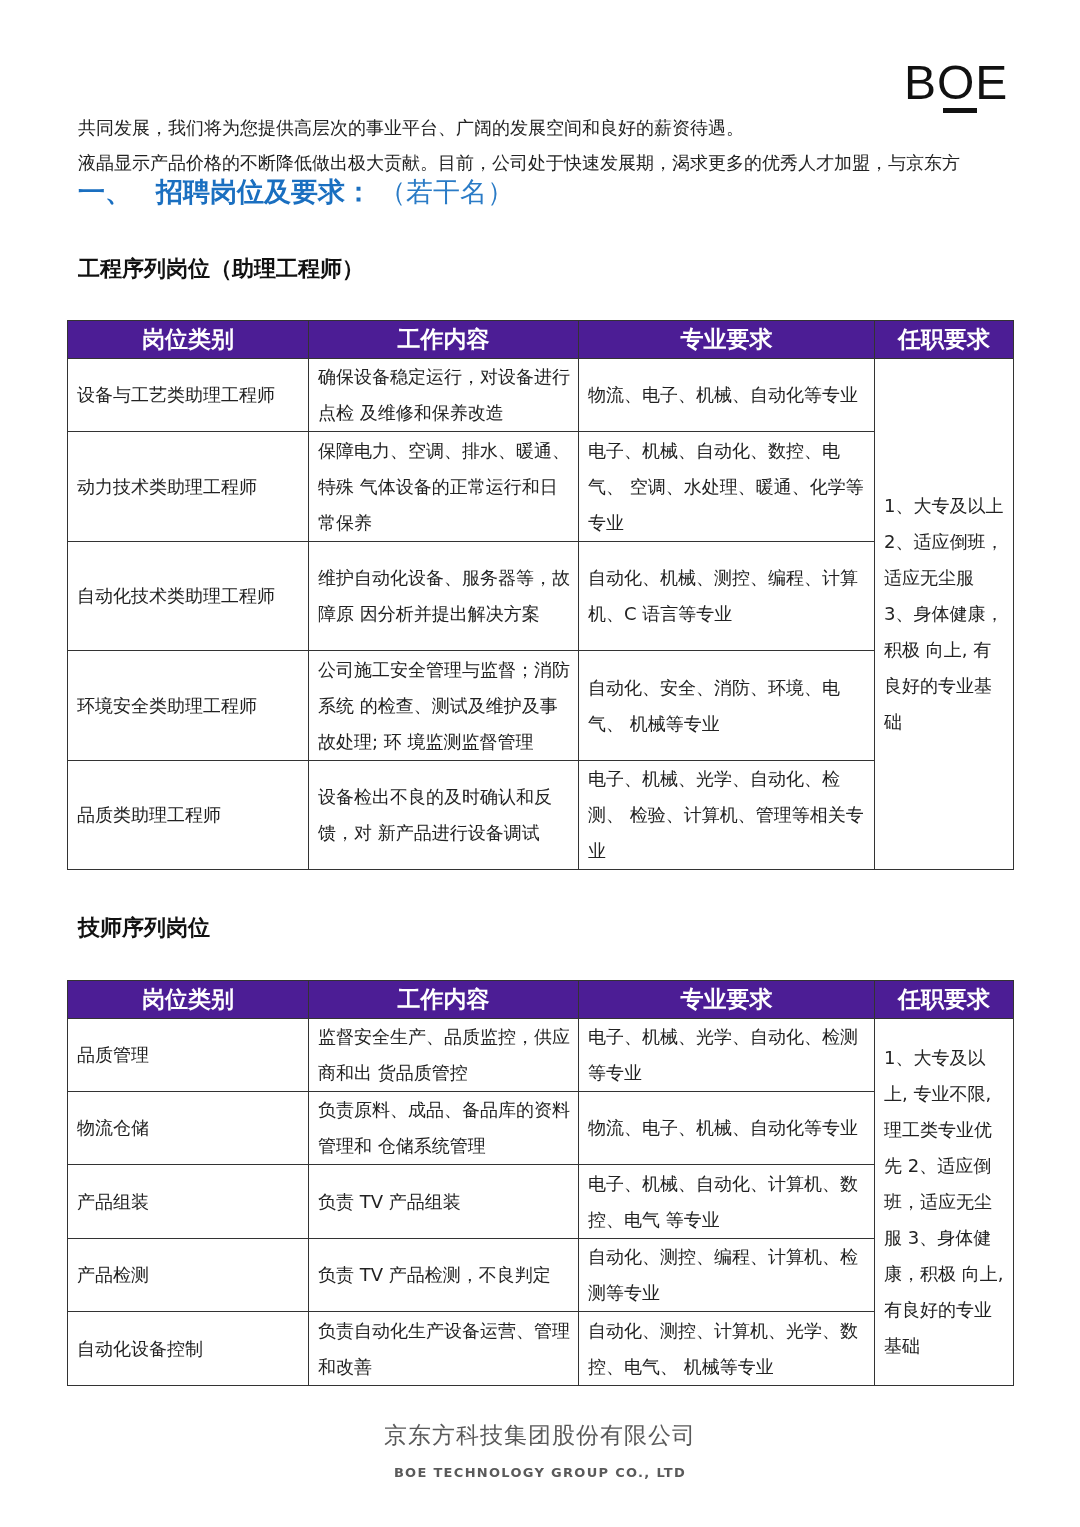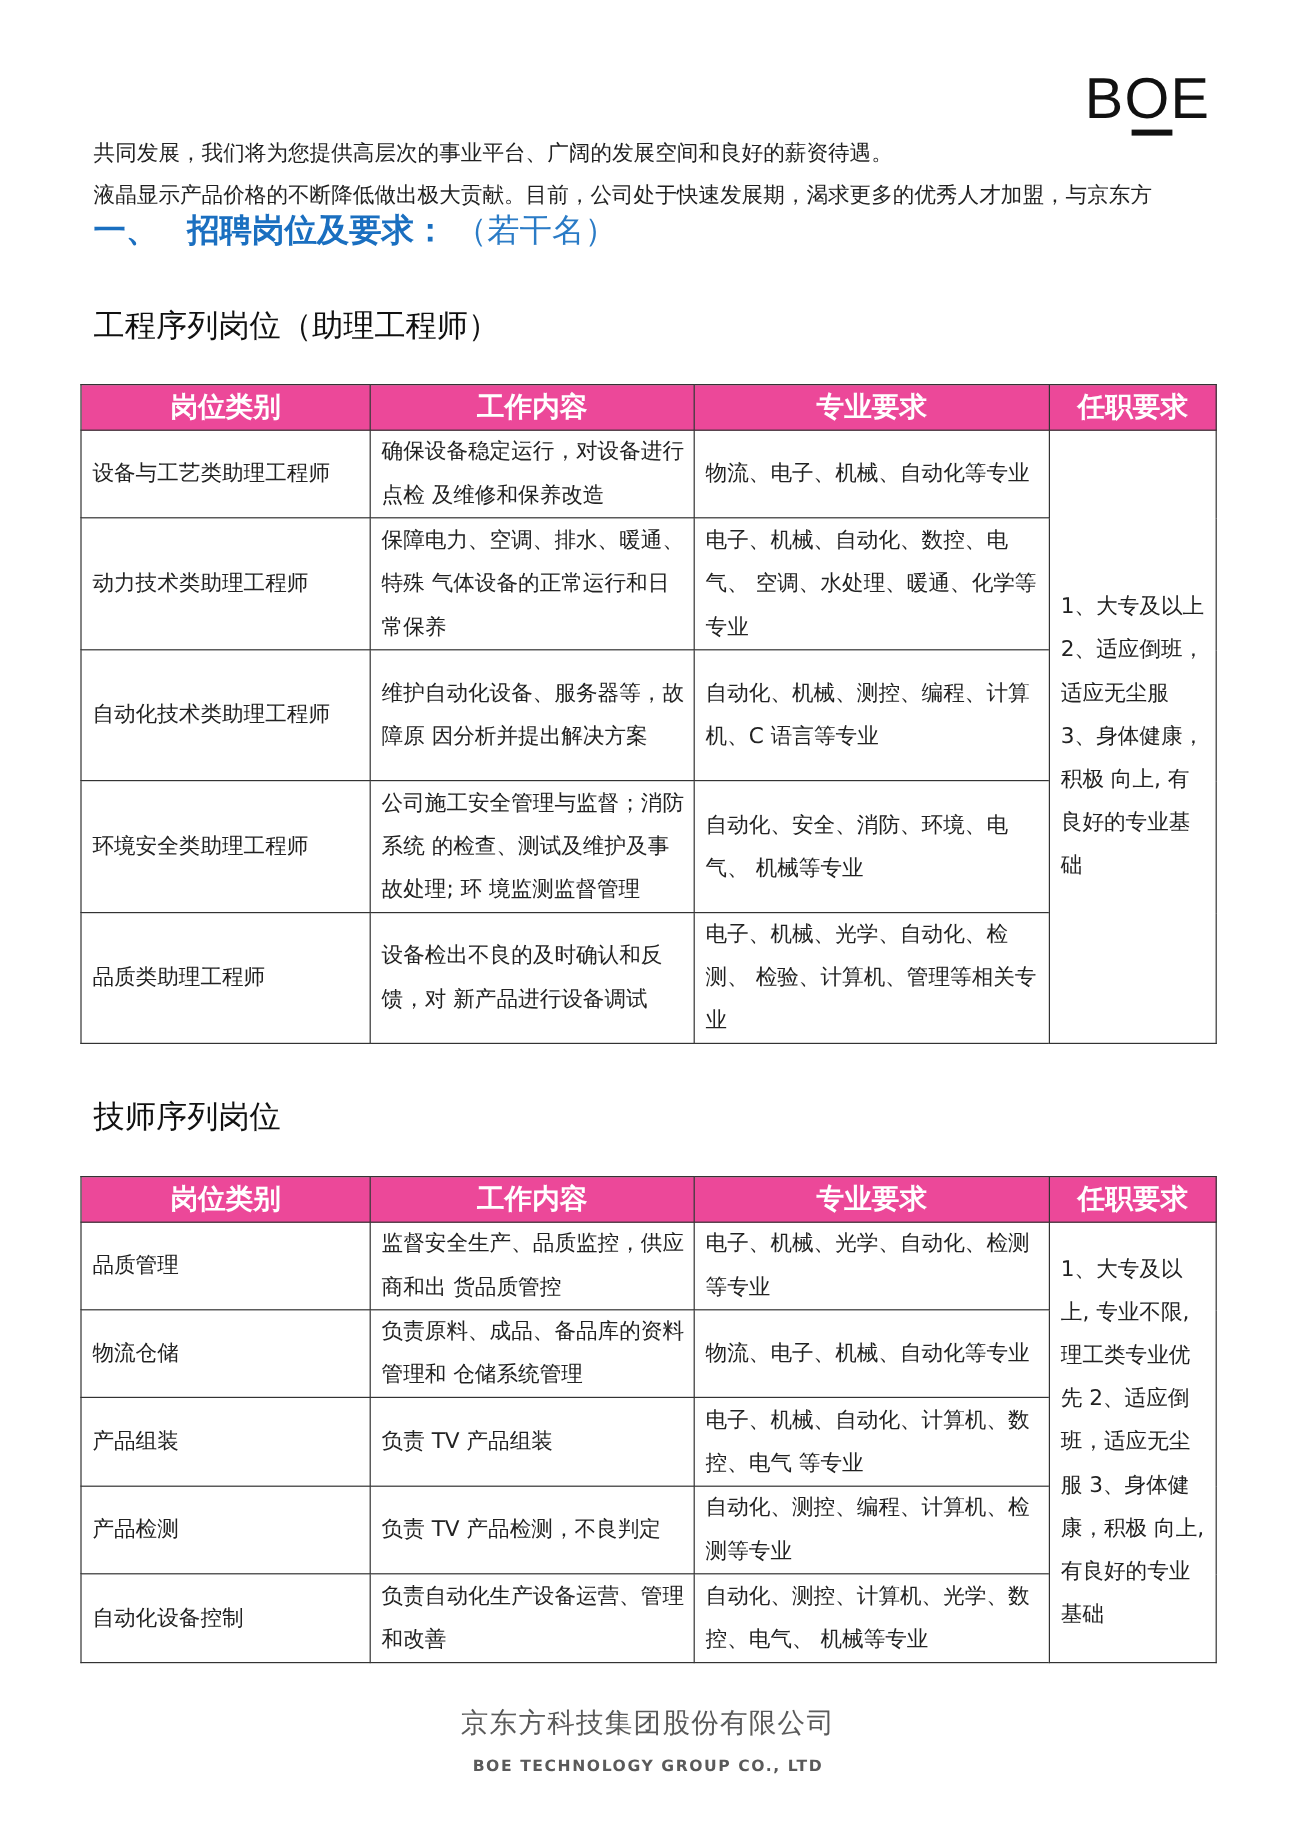--- a/index.html
+++ b/index.html
@@ -25,30 +25,30 @@
 
   .section-title {
     position: absolute; left: 78px; top: 174px;
     font-size: 27px; font-weight: bold; color: #1a6fc0; white-space: nowrap;
   }
   .section-title .num { margin-right: 24px; }
   .section-title .paren { font-weight: normal; color: #2a7bc6; margin-left: 7px; }
 
   .sub-title {
     position: absolute; left: 78px;
-    font-size: 26px; font-weight: normal; color: #111;
+    font-size: 22px; font-weight: bold; color: #111;
   }
 
   table.jobs {
     position: absolute; left: 67px; width: 946px;
     border-collapse: collapse; table-layout: fixed;
     font-size: 18px; color: #222;
   }
   table.jobs th {
-    background: #ec4899; color: #ffffff; font-size: 23px; font-weight: bold;
+    background: #4c1d95; color: #ffffff; font-size: 23px; font-weight: bold;
     height: 38px; border: 1px solid #333; text-align: center;
   }
   table.jobs td {
     border: 1px solid #333; vertical-align: middle; padding: 0 8px 0 9px;
     line-height: 36px; background: #fff;
   }
   table.jobs td.req { vertical-align: middle; padding-left: 9px; }
 
   .footer {
     position: absolute; left: 380px; top: 1420px; width: 320px; text-align: center; color: #555;

